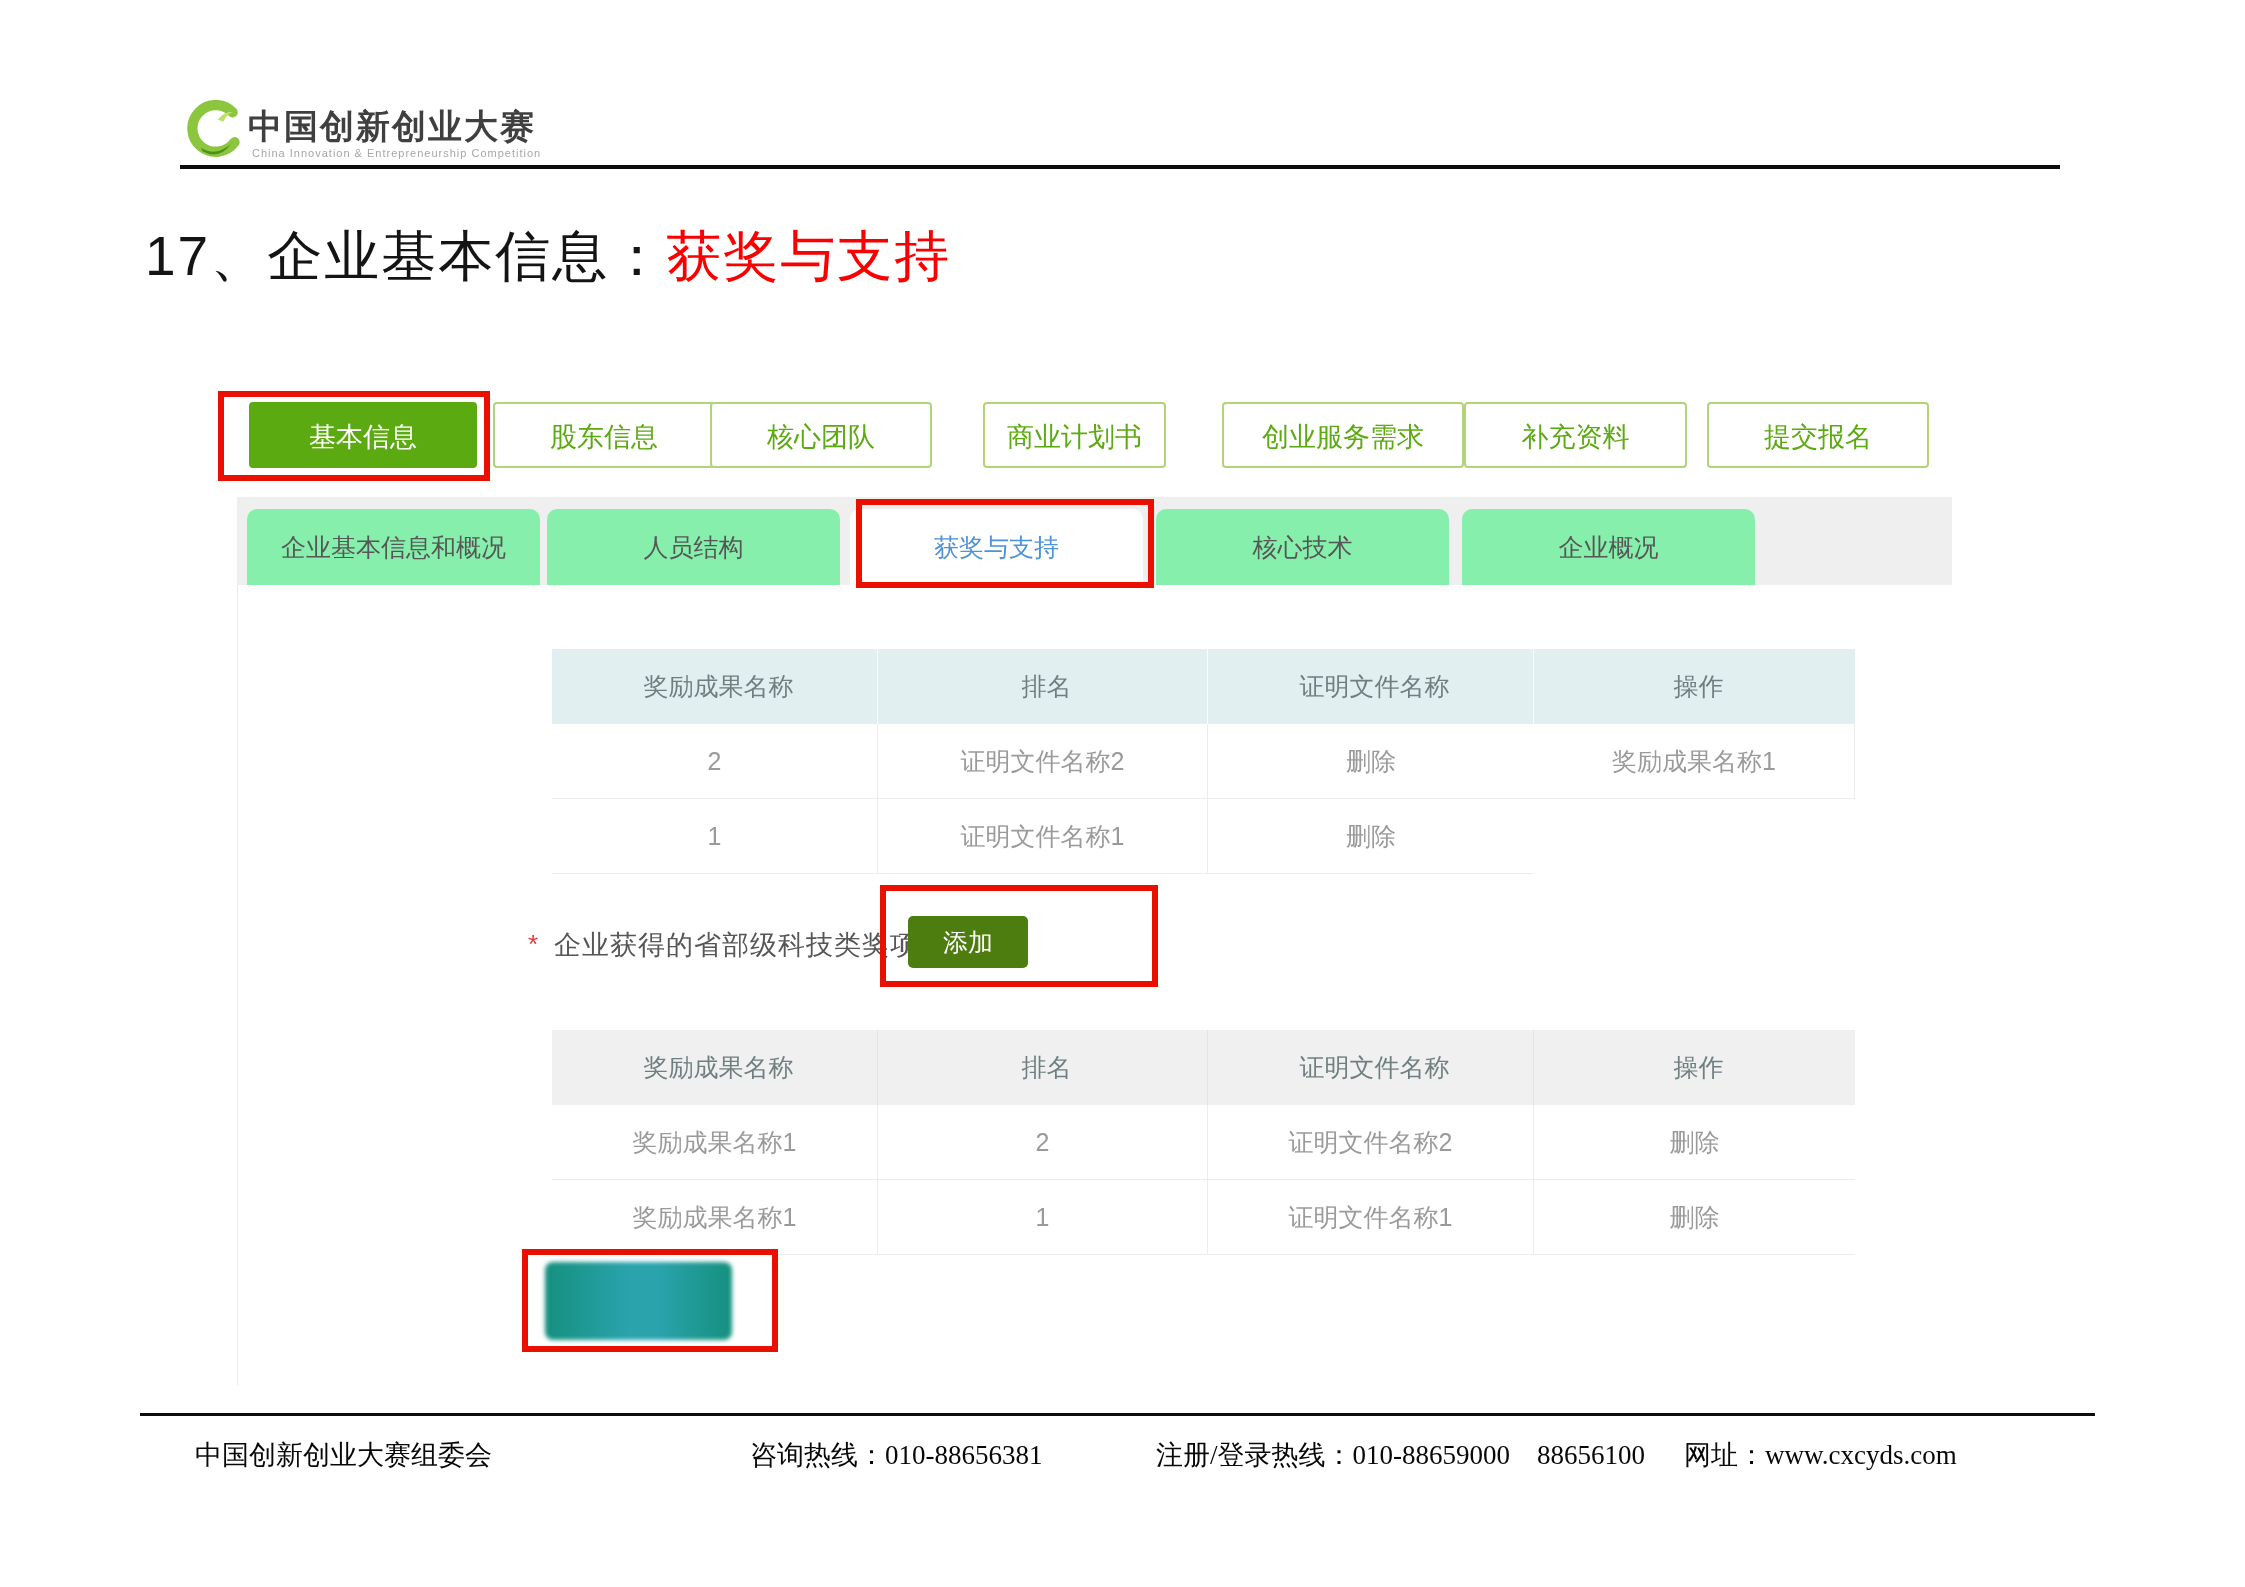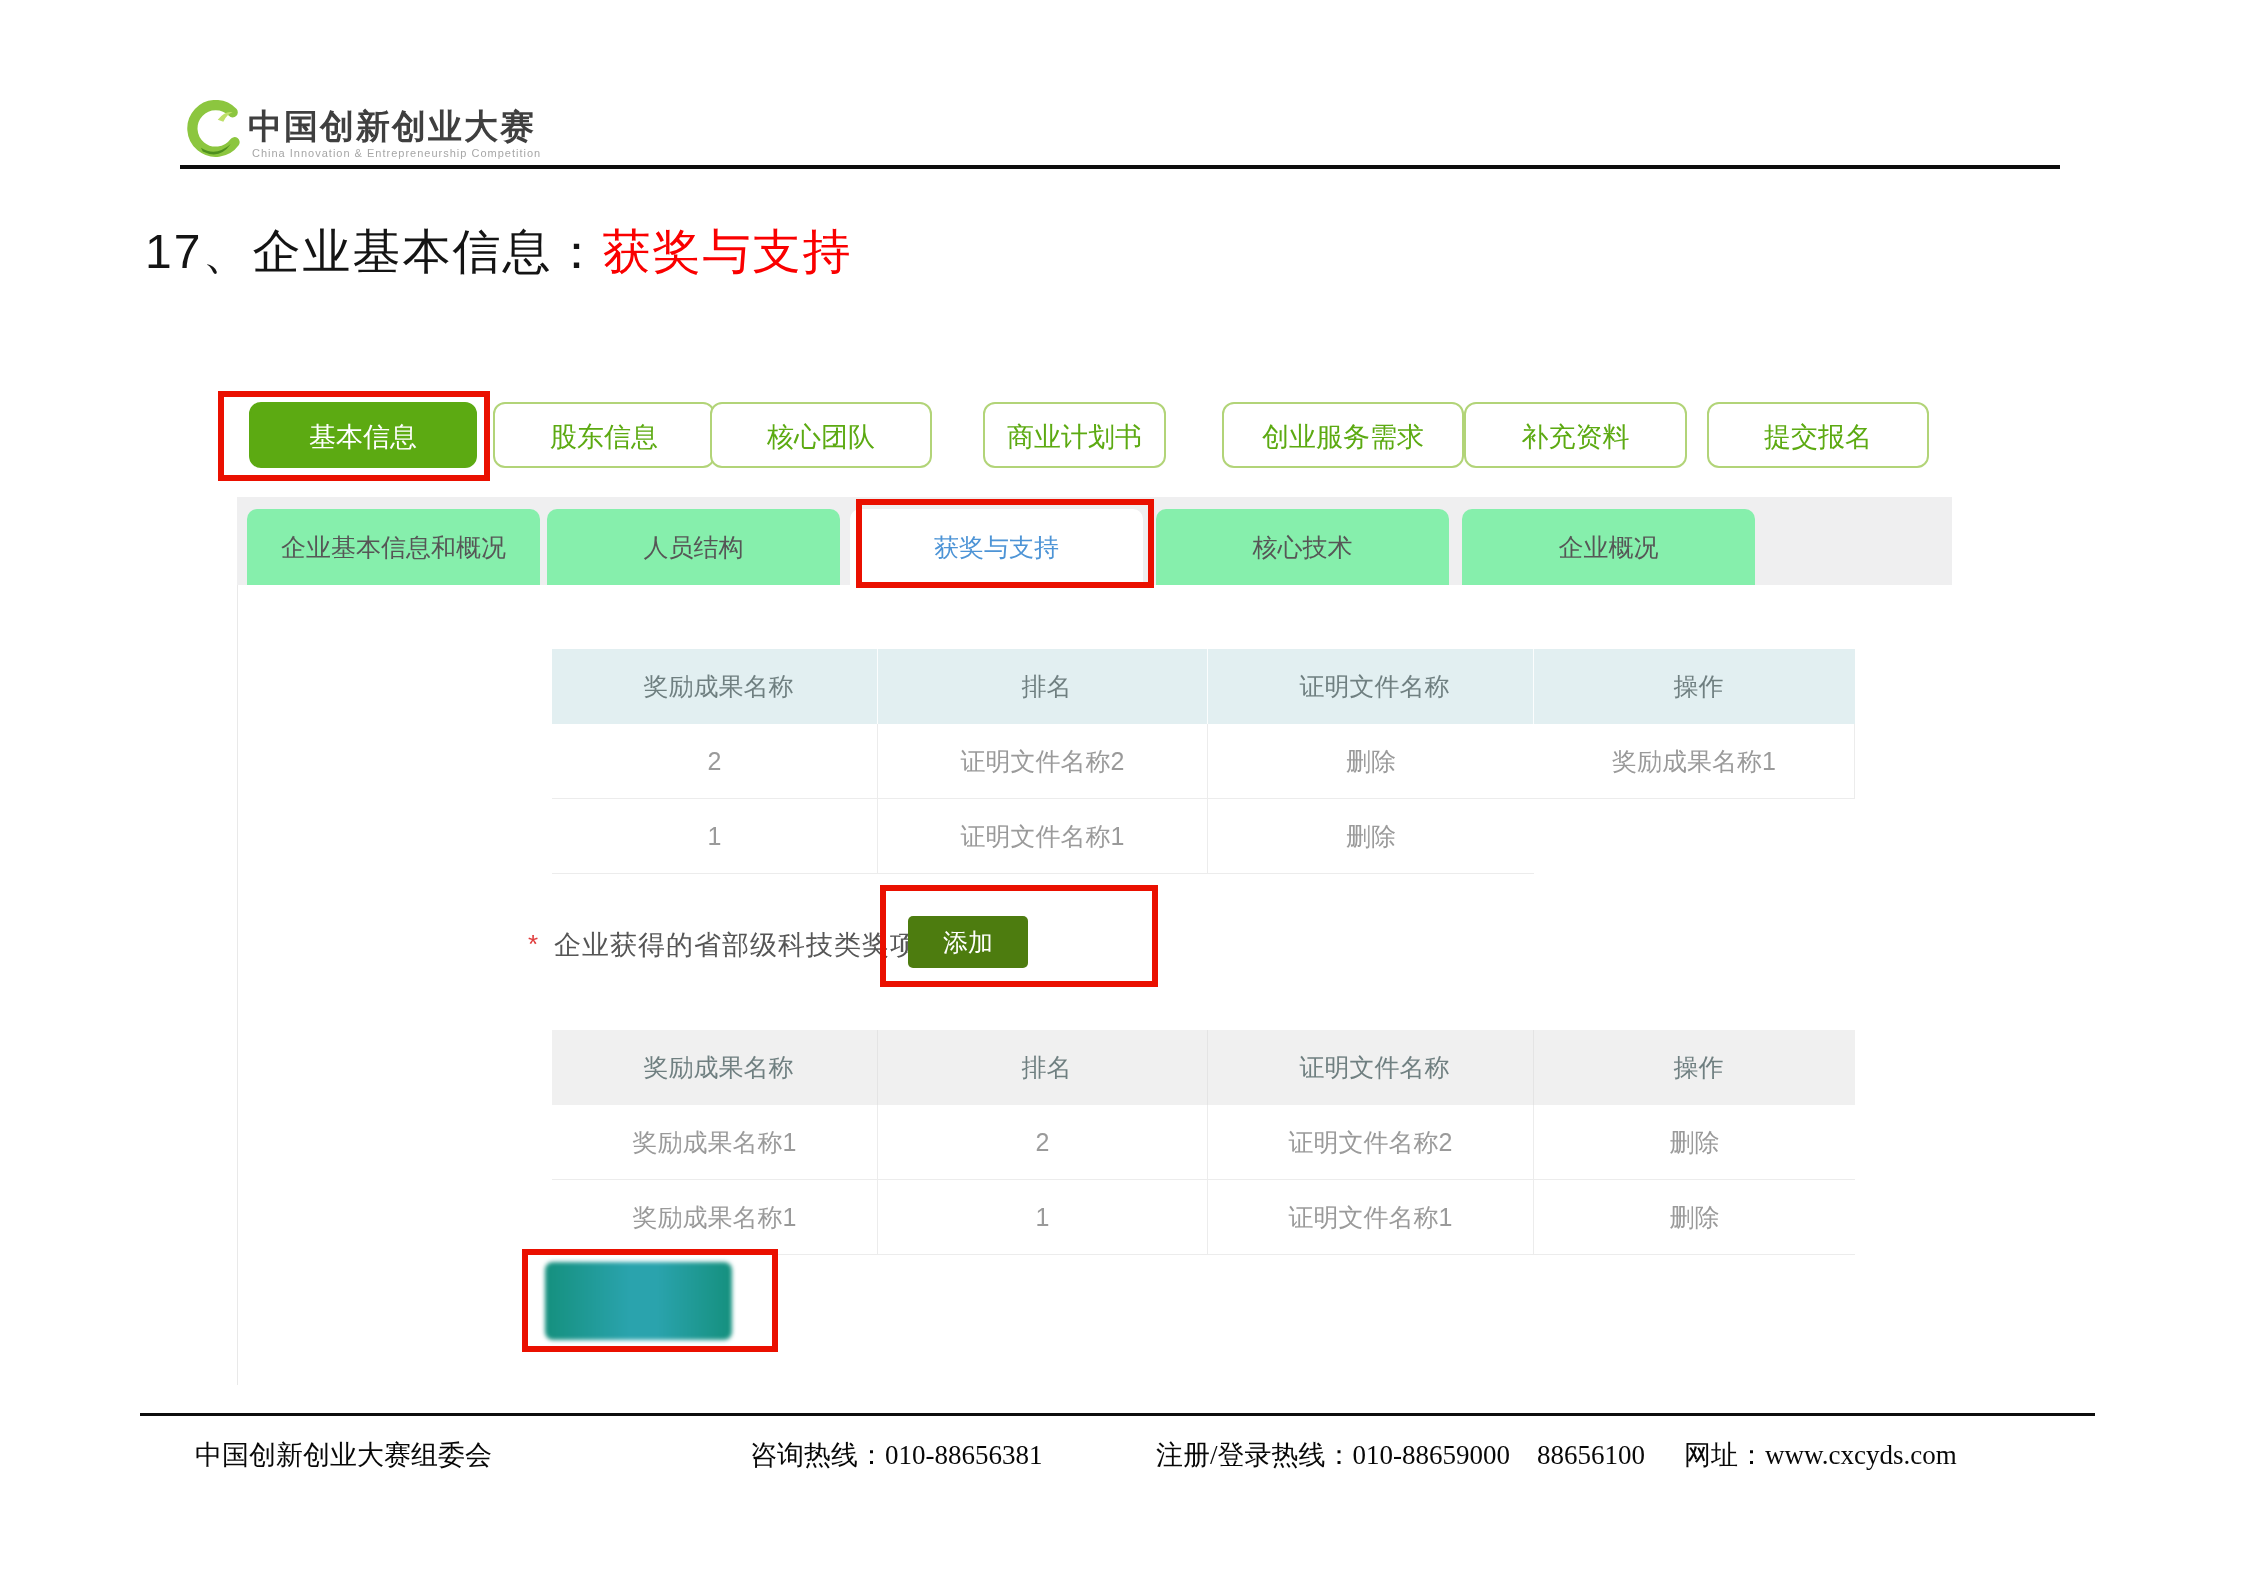--- a/index.html
+++ b/index.html
@@ -10,27 +10,27 @@
   }
   .abs{position:absolute;}
 
   
   .logo-icon{left:186px;top:100px;width:56px;height:62px;}
   .logo-title{left:248px;top:104px;font-size:34px;font-weight:bold;color:#3f3f3f;letter-spacing:2px;}
   .logo-sub{left:252px;top:147px;font-size:11px;color:#a6a6a6;letter-spacing:1px;}
   .header-rule{left:180px;top:165px;width:1880px;height:4px;background:#0d0d0d;}
 
   
-  .heading{left:145px;top:220px;font-size:48px;color:#141414;letter-spacing:2px;white-space:nowrap;}
+  .heading{left:145px;top:220px;font-size:55px;color:#141414;letter-spacing:2px;white-space:nowrap;}
   .heading .hl{color:#fa0000;}
 
   
   .mbtn{
     position:absolute;top:402px;height:66px;line-height:66px;text-align:center;
-    background:#ffffff;border:2px solid #b2d478;border-radius:12px;
+    background:#ffffff;border:2px solid #b2d478;border-radius:4px;
     color:#5caa12;font-size:27px;cursor:pointer;box-sizing:border-box;
   }
   .mbtn.active{background:#5caa12;border-color:#5caa12;color:#ffffff;}
 
   
   .subbar{left:237px;top:497px;width:1715px;height:88px;background:#efeff0;}
   .stab{
     position:absolute;top:509px;height:76px;line-height:76px;text-align:center;
     background:#86efac;border-radius:10px 10px 0 0;color:#565656;font-size:25px;cursor:pointer;
   }

